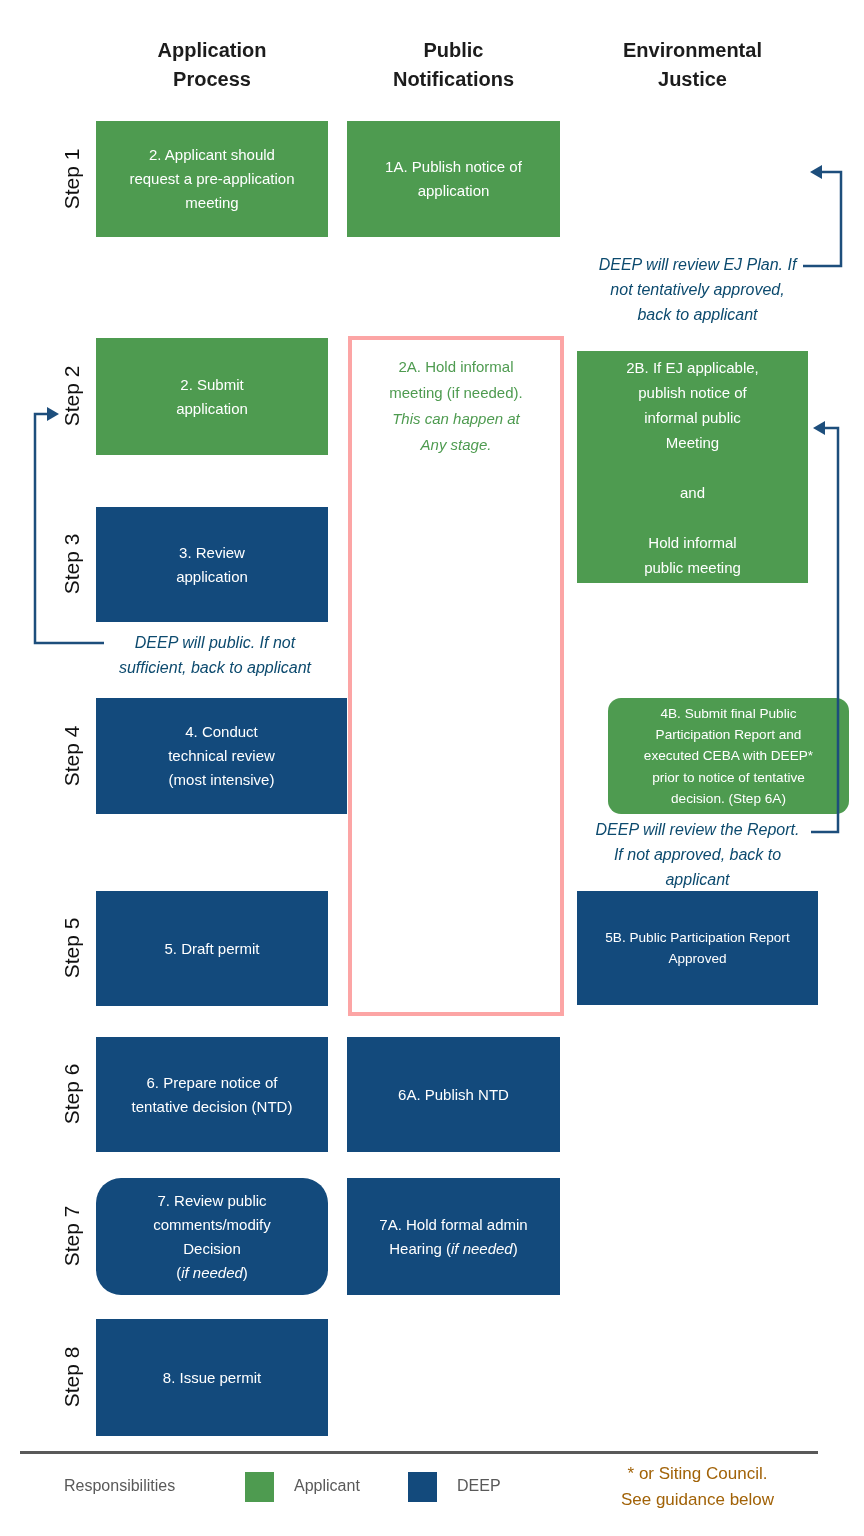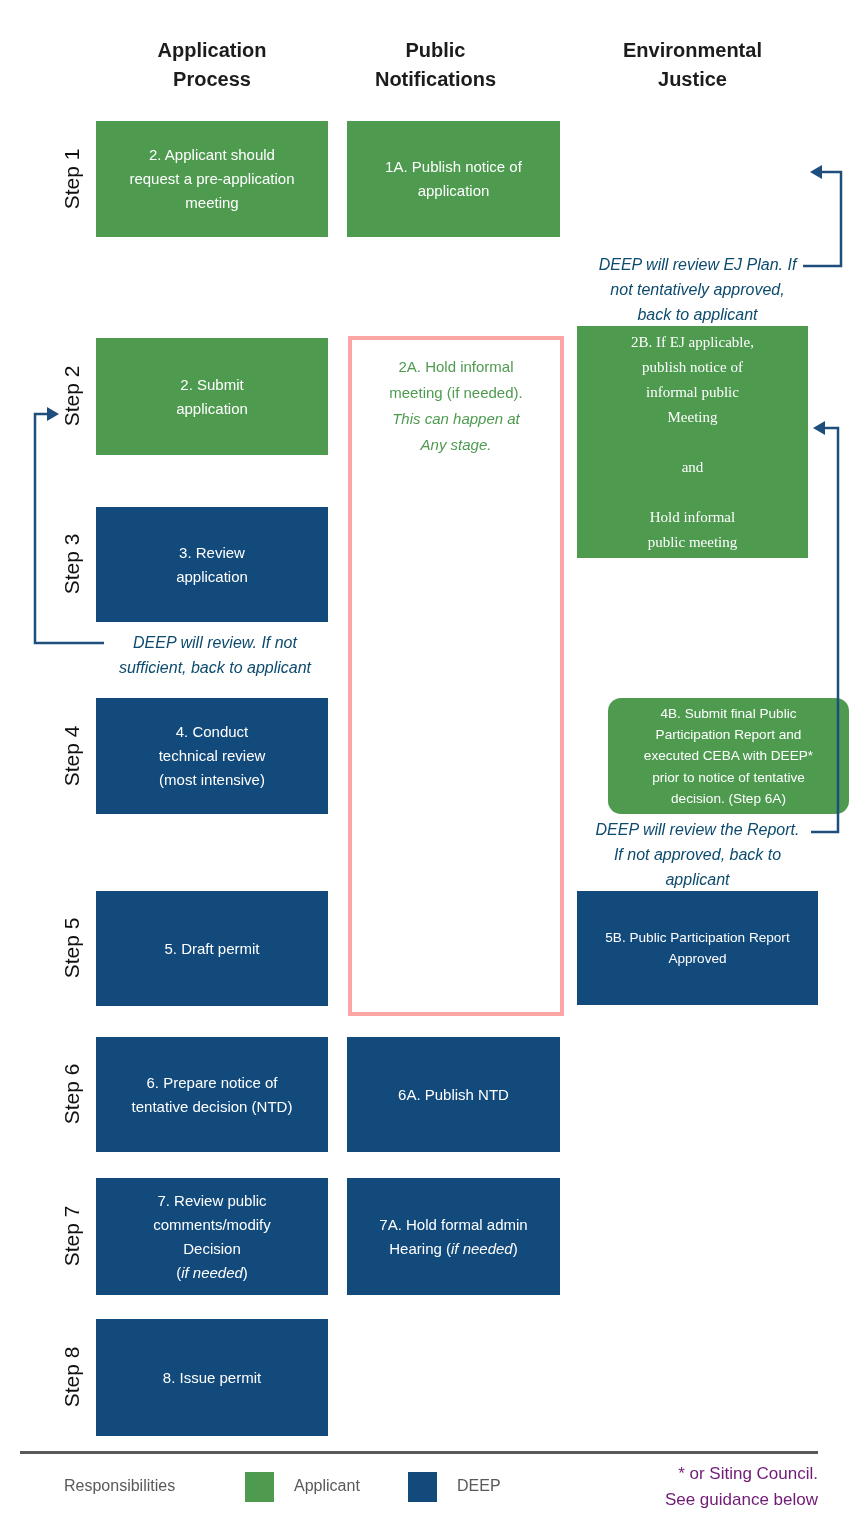--- a/index.html
+++ b/index.html
@@ -32,33 +32,33 @@
   .green-text{color:#4e9b50;}
   .note{
     position:absolute;text-align:center;font-style:italic;color:#0c4a6e;
     font-size:16px;line-height:25px;white-space:pre-line;
   }
   .italic{font-style:italic;}
   .divider{position:absolute;background:#595959;}
   .legend-text{position:absolute;color:#595959;font-size:16px;}
   .swatch{position:absolute;width:29px;height:30px;}
   .footnote{
-    position:absolute;color:#701a75;font-size:17px;line-height:26px;
-    text-align:right;white-space:pre-line;
+    position:absolute;color:#a16207;font-size:17px;line-height:26px;
+    text-align:center;white-space:pre-line;
   }
   svg.arrows{position:absolute;left:0;top:0;pointer-events:none;}
 </style>
 </head>
 <body>
 
 <div id="canvas">
 
   <div class="col-header" style="left:96px;width:232px;">Application
 Process</div>
-  <div class="col-header" style="left:329px;width:213px;">Public
+  <div class="col-header" style="left:347px;width:213px;">Public
 Notifications</div>
   <div class="col-header" style="left:577px;width:231px;">Environmental
 Justice</div>
 
   <div class="step-label" style="top:179px;">Step 1</div>
   <div class="step-label" style="top:396px;">Step 2</div>
   <div class="step-label" style="top:564px;">Step 3</div>
   <div class="step-label" style="top:756px;">Step 4</div>
   <div class="step-label" style="top:948px;">Step 5</div>
   <div class="step-label" style="top:1094px;">Step 6</div>
@@ -76,55 +76,55 @@
 request a pre-application
 meeting</div>
   <div class="box green pre" style="left:347px;top:121px;width:213px;height:116px;">1A. Publish notice of
 application</div>
   <div class="note" style="left:577px;top:252px;width:241px;">DEEP will review EJ Plan. If
 not tentatively approved,
 back to applicant</div>
 
   <div class="box green pre" style="left:96px;top:338px;width:232px;height:117px;">2. Submit
 application</div>
-  <div class="box green pre" style="left:577px;top:326px;width:231px;height:232px;line-height:25px;font-family:Liberation Serif, serif;">2B. If EJ applicable,
+  <div class="box green pre" style="left:577px;top:351px;width:231px;height:232px;line-height:25px;">2B. If EJ applicable,
 publish notice of
 informal public
 Meeting
 
 and
 
 Hold informal
 public meeting</div>
   <div class="box blue pre" style="left:96px;top:507px;width:232px;height:115px;">3. Review
 application</div>
-  <div class="note" style="left:85px;top:630px;width:260px;">DEEP will review. If not
+  <div class="note" style="left:85px;top:630px;width:260px;">DEEP will public. If not
 sufficient, back to applicant</div>
 
-  <div class="box blue pre" style="left:96px;top:698px;width:232px;height:116px;">4. Conduct
+  <div class="box blue pre" style="left:96px;top:698px;width:251px;height:116px;">4. Conduct
 technical review
 (most intensive)</div>
   <div class="box green small pre" style="left:608px;top:698px;width:241px;height:116px;border-radius:13px;">4B. Submit final Public
 Participation Report and
 executed CEBA with DEEP*
 prior to notice of tentative
 decision. (Step 6A)</div>
   <div class="note" style="left:577px;top:817px;width:241px;">DEEP will review the Report.
 If not approved, back to
 applicant</div>
 
   <div class="box blue pre" style="left:96px;top:891px;width:232px;height:115px;">5. Draft permit</div>
   <div class="box blue small pre" style="left:577px;top:891px;width:241px;height:114px;">5B. Public Participation Report
 Approved</div>
 
   <div class="box blue pre" style="left:96px;top:1037px;width:232px;height:115px;">6. Prepare notice of
 tentative decision (NTD)</div>
   <div class="box blue pre" style="left:347px;top:1037px;width:213px;height:115px;">6A. Publish NTD</div>
 
-  <div class="box blue" style="left:96px;top:1178px;width:232px;height:117px;">
+  <div class="box blue" style="left:96px;top:1178px;width:232px;height:117px;border-radius:25px;">
     <div>
       <div class="pre">7. Review public
 comments/modify
 Decision</div>
       <div><span>(</span><em>if needed</em><span>)</span></div>
     </div>
   </div>
   <div class="box blue" style="left:347px;top:1178px;width:213px;height:117px;">
     <div>
       <div>7A. Hold formal admin</div>

